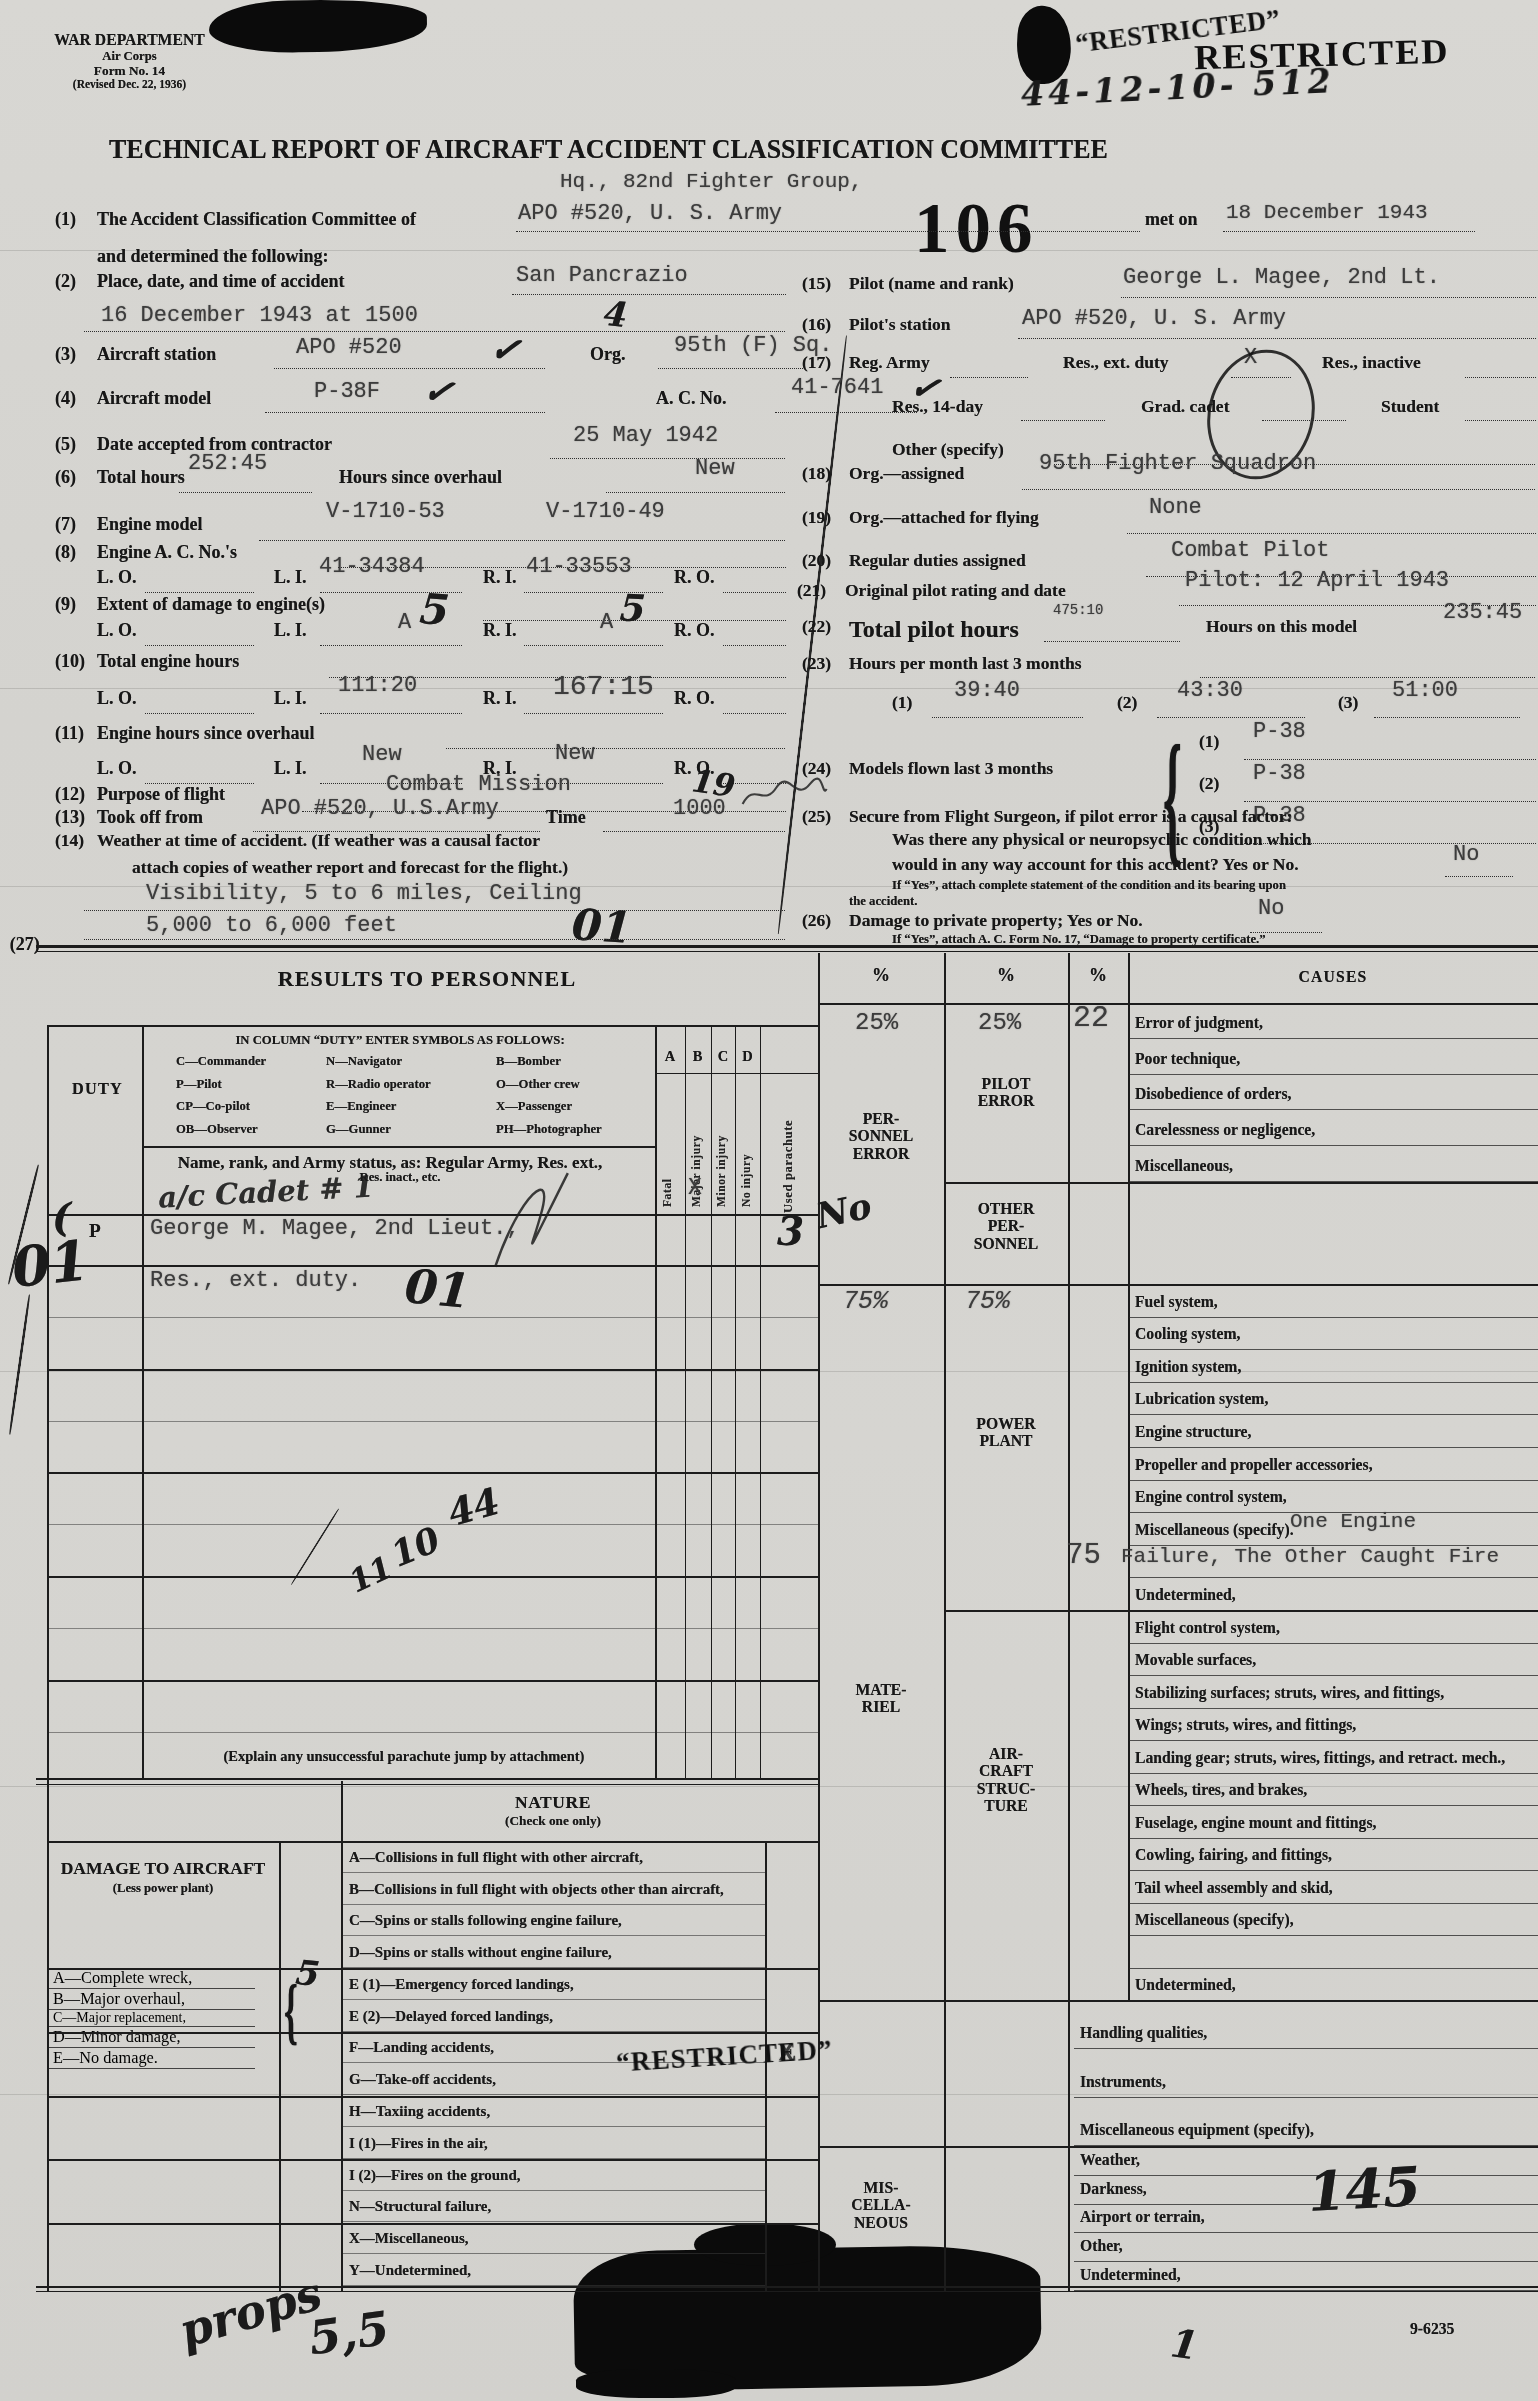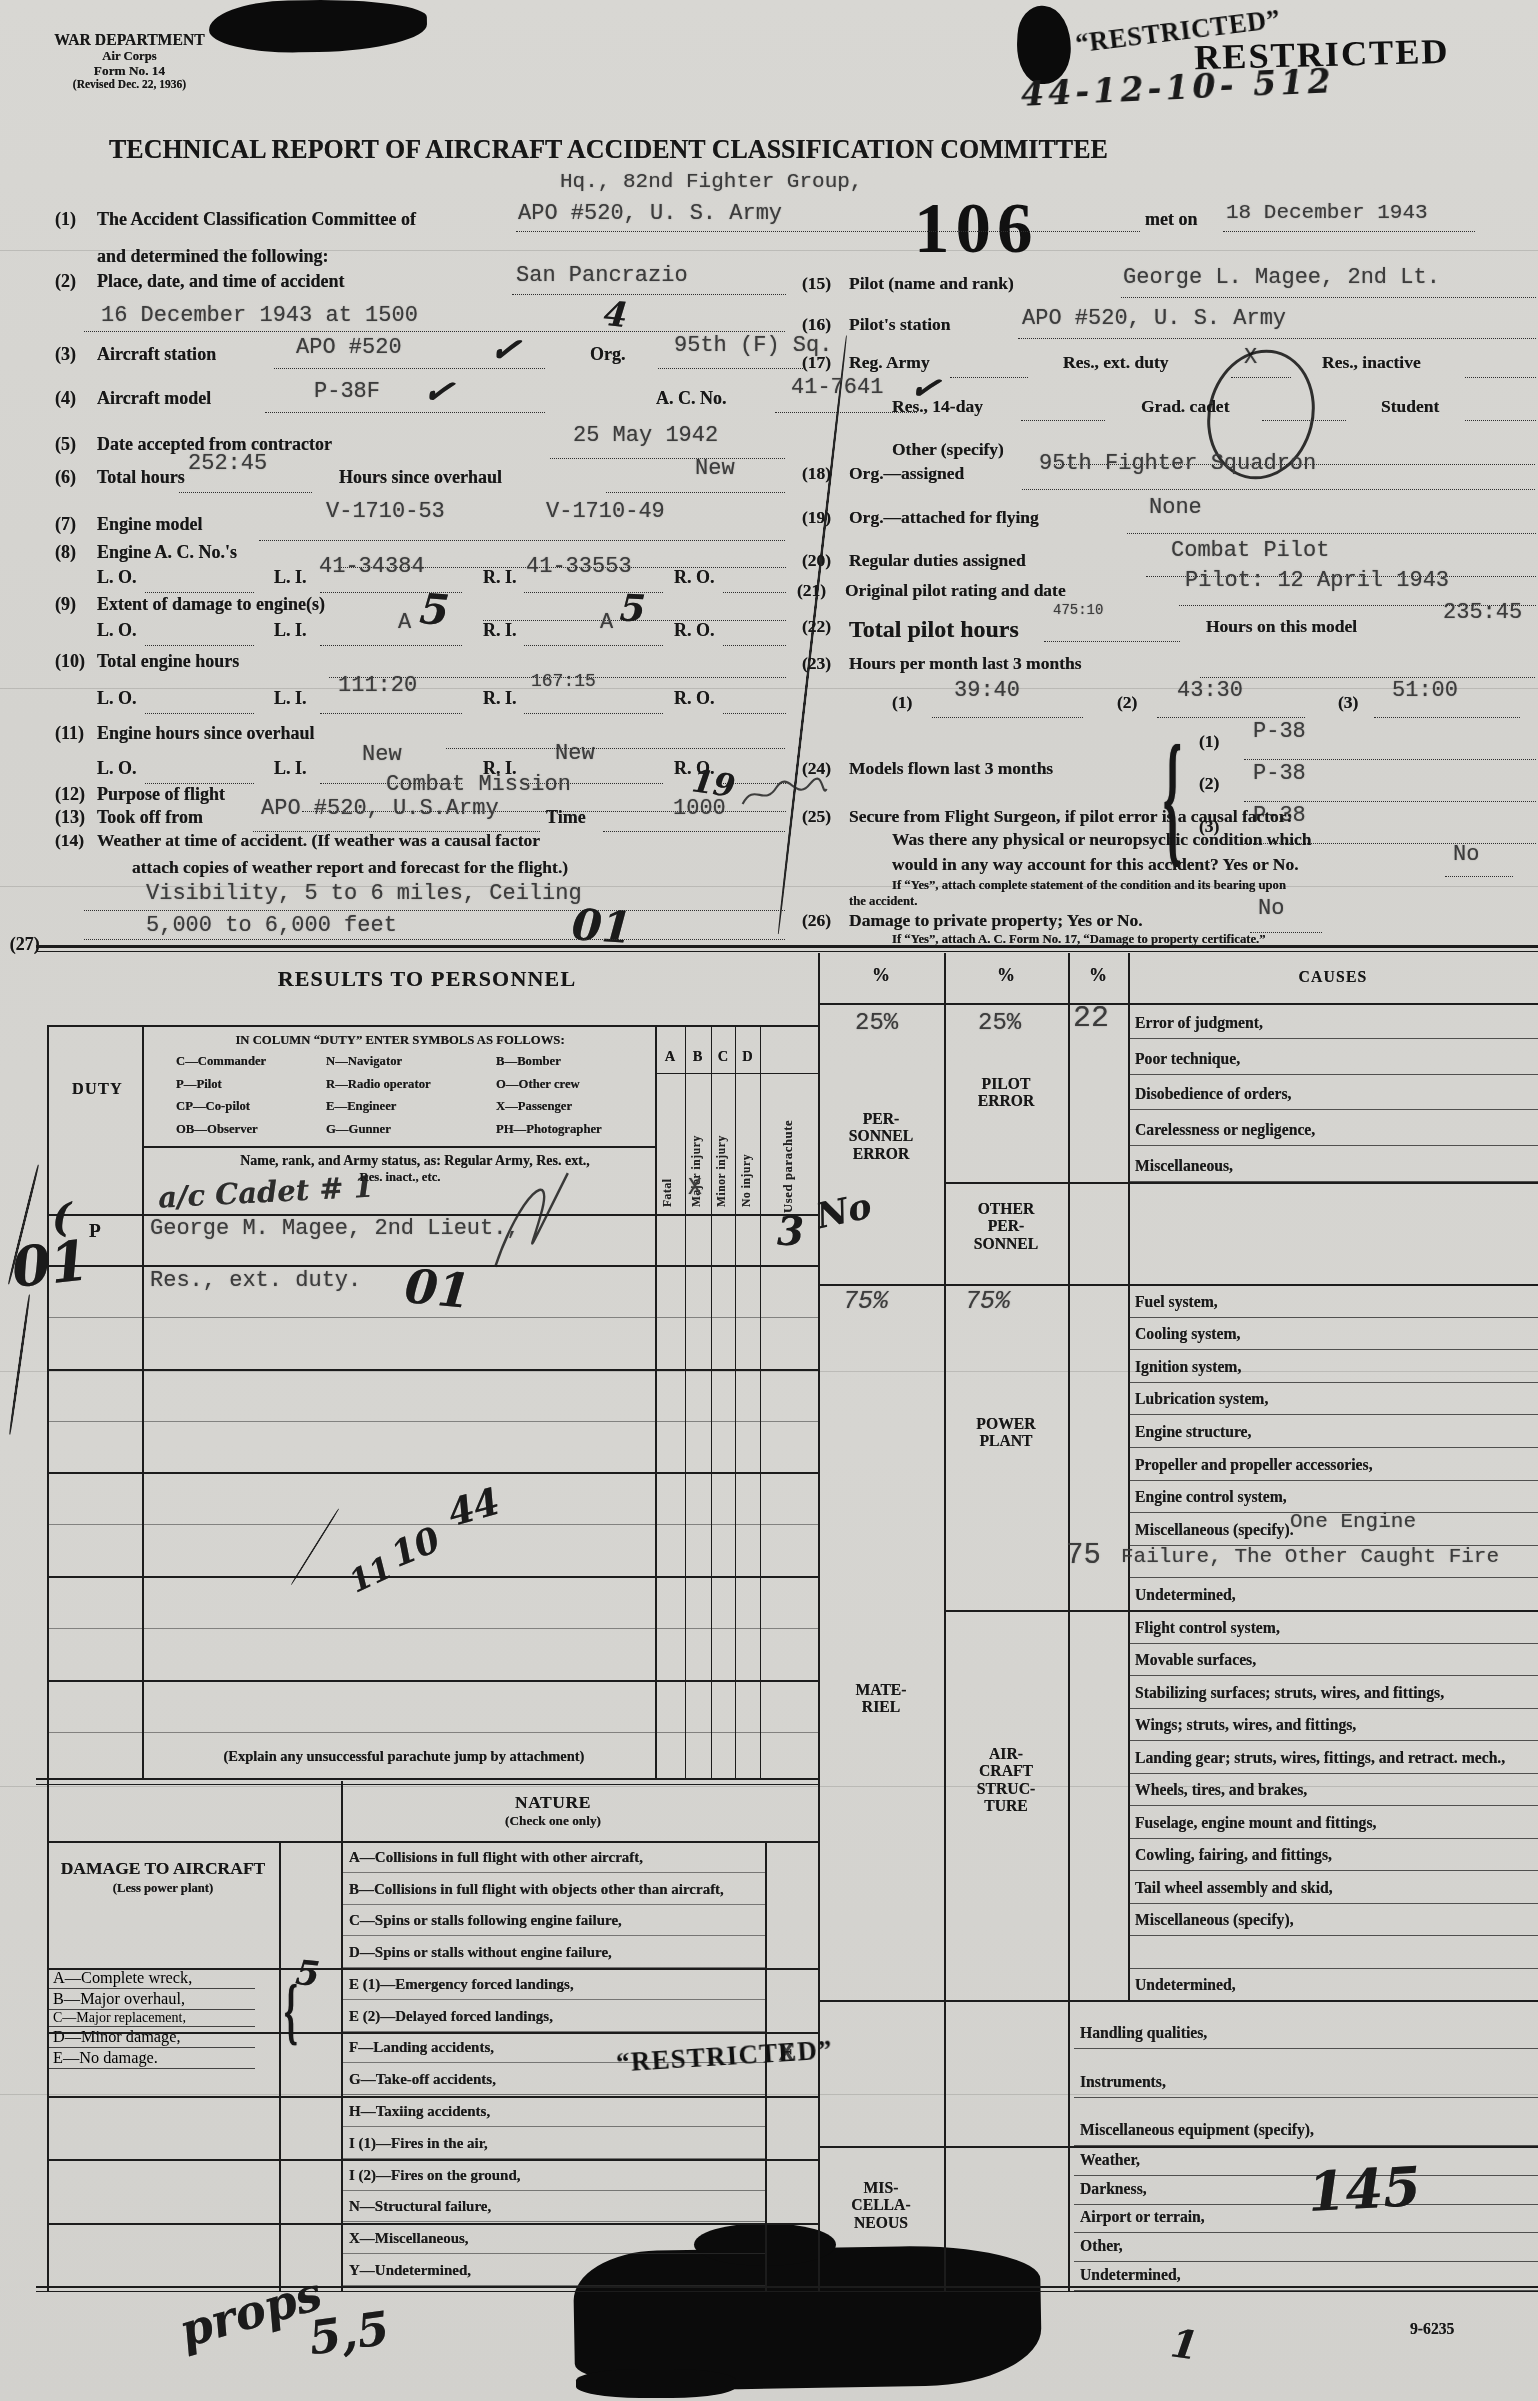--- a/index.html
+++ b/index.html
@@ -207,21 +207,21 @@
 
   <div class="print" style="left:55px;top:651px;font-size:18px">(10)</div>
   <div class="print" style="left:97px;top:651px;font-size:18px">Total engine hours</div>
   <div class="lead" style="left:329px;top:677px;width:457px"></div>
   <div class="print" style="left:97px;top:688px;font-size:18px">L. O.</div>
   <div class="lead" style="left:145px;top:713px;width:109px"></div>
   <div class="print" style="left:274px;top:688px;font-size:18px">L. I.</div>
   <div class="typed" style="left:338px;top:673px;font-size:22px;filter:blur(0.2px)">111:20</div>
   <div class="lead" style="left:320px;top:713px;width:142px"></div>
   <div class="print" style="left:483px;top:688px;font-size:18px">R. I.</div>
-  <div class="typed" style="left:531px;top:671px;font-size:18px;filter:blur(0.2px)">167:15</div>
+  <div class="typed" style="left:553px;top:671px;font-size:28px;filter:blur(0.2px)">167:15</div>
   <div class="lead" style="left:524px;top:713px;width:139px"></div>
   <div class="print" style="left:674px;top:688px;font-size:18px">R. O.</div>
   <div class="lead" style="left:723px;top:713px;width:63px"></div>
 
   <div class="print" style="left:802px;top:653px;font-size:17.5px">(23)</div>
   <div class="print" style="left:849px;top:653px;font-size:17.5px">Hours per month last 3 months</div>
   <div class="lead" style="left:1200px;top:677px;width:335px"></div>
   <div class="print" style="left:892px;top:692px;font-size:17.5px">(1)</div>
   <div class="typed" style="left:954px;top:678px;font-size:22px">39:40</div>
   <div class="lead" style="left:932px;top:717px;width:151px"></div>
@@ -367,21 +367,21 @@
   <div class="print ctr" style="left:711px;top:1048px;width:24px;font-size:14.5px">C</div>
   <div class="print ctr" style="left:735px;top:1048px;width:25px;font-size:14.5px">D</div>
   <div class="hl" style="left:655px;top:1073px;width:164px;height:1.2px"></div>
   <div class="vtext" style="left:661px;top:1086px;height:121px">Fatal</div>
   <div class="vtext" style="left:690px;top:1086px;height:121px">Major injury</div>
   <div class="vtext" style="left:715px;top:1086px;height:121px">Minor injury</div>
   <div class="vtext" style="left:740px;top:1086px;height:121px">No injury</div>
   <div class="vtext" style="left:781px;top:1044px;height:169px;font-size:12.7px">Used parachute</div>
 
   <div class="hl" style="left:142px;top:1146px;width:513px;height:1.5px"></div>
-  <div class="print ctr" style="left:160px;top:1153px;width:510px;font-size:14px">Name, rank, and Army status, as: Regular Army, Res. ext.,</div>
+  <div class="print ctr" style="left:135px;top:1153px;width:510px;font-size:17px">Name, rank, and Army status, as: Regular Army, Res. ext.,</div>
   <div class="print ctr" style="left:145px;top:1170px;width:510px;font-size:12.7px">Res. inact., etc.</div>
   <div class="hw" style="left:158px;top:1175px;font-size:29px;transform:rotate(-3deg);opacity:.9">a/c Cadet # 1</div>
   <svg class="abs" style="left:483px;top:1158px" width="97" height="115" viewBox="0 0 160 190">
       <path d="M20,180 C60,60 120,10 95,95 C80,150 60,185 140,25" stroke="#1d1d1d" stroke-width="4" fill="none" opacity=".85"></path>
     </svg>
   <div class="hl" style="left:47px;top:1214px;width:772px;height:1.8px"></div>
 
   <div class="hw" style="left:52px;top:1193px;font-size:40px">(</div>
   <div class="print" style="left:89px;top:1220px;font-size:19.3px">P</div>
   <div class="typed" style="left:150px;top:1216px;font-size:22px">George M. Magee, 2nd Lieut.,</div>

